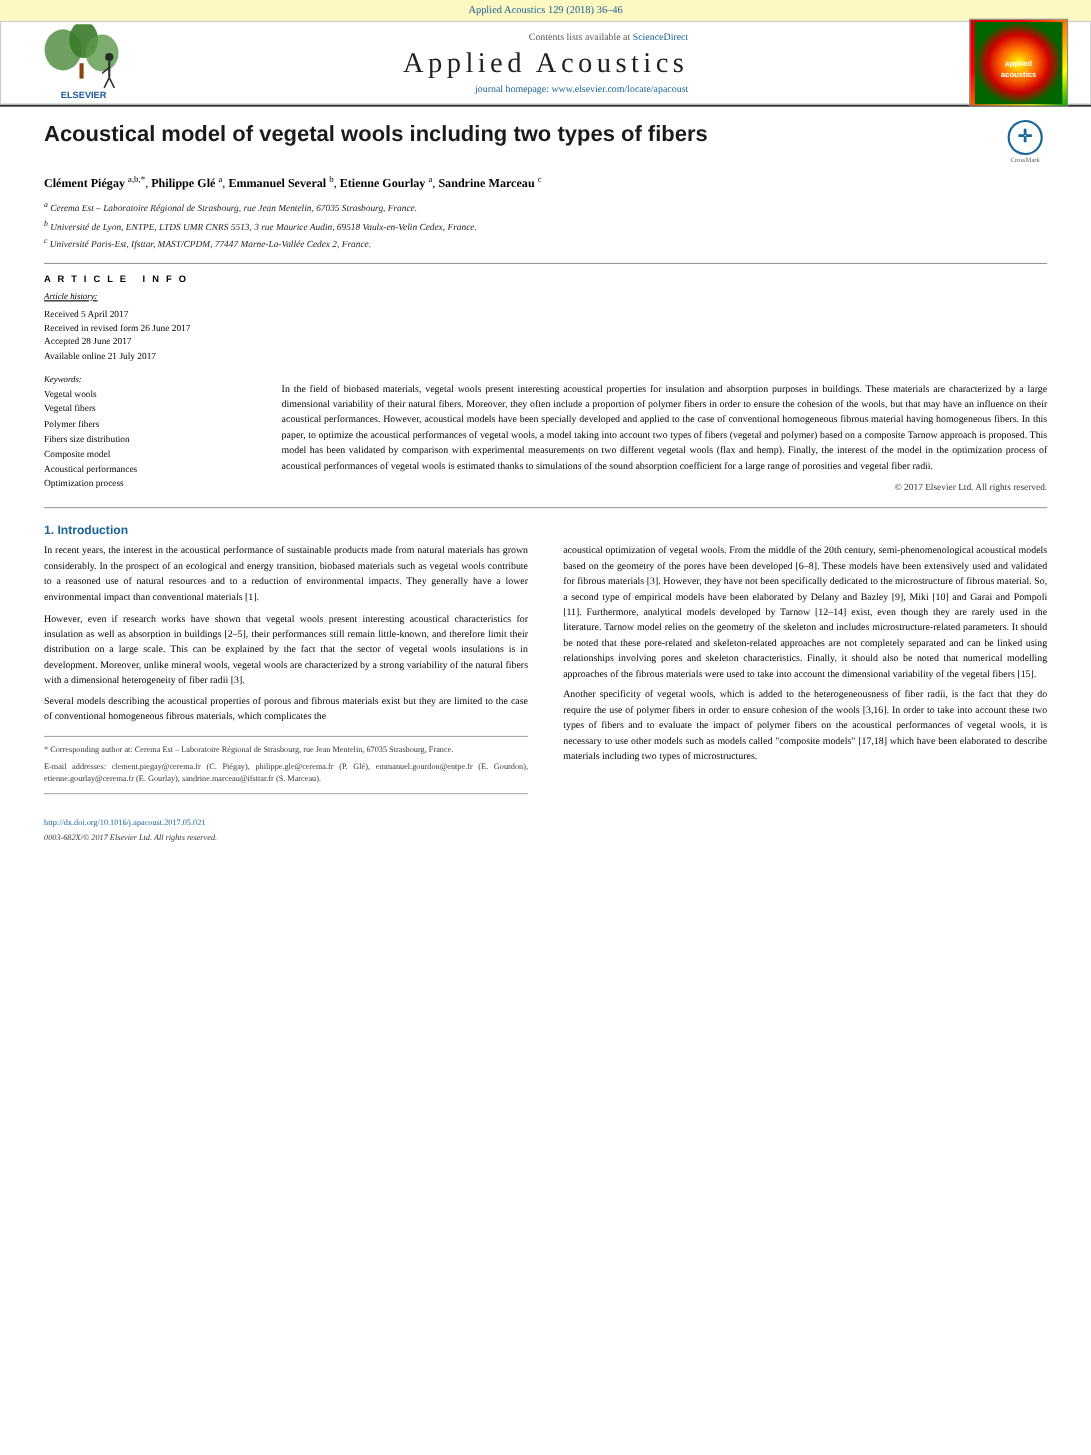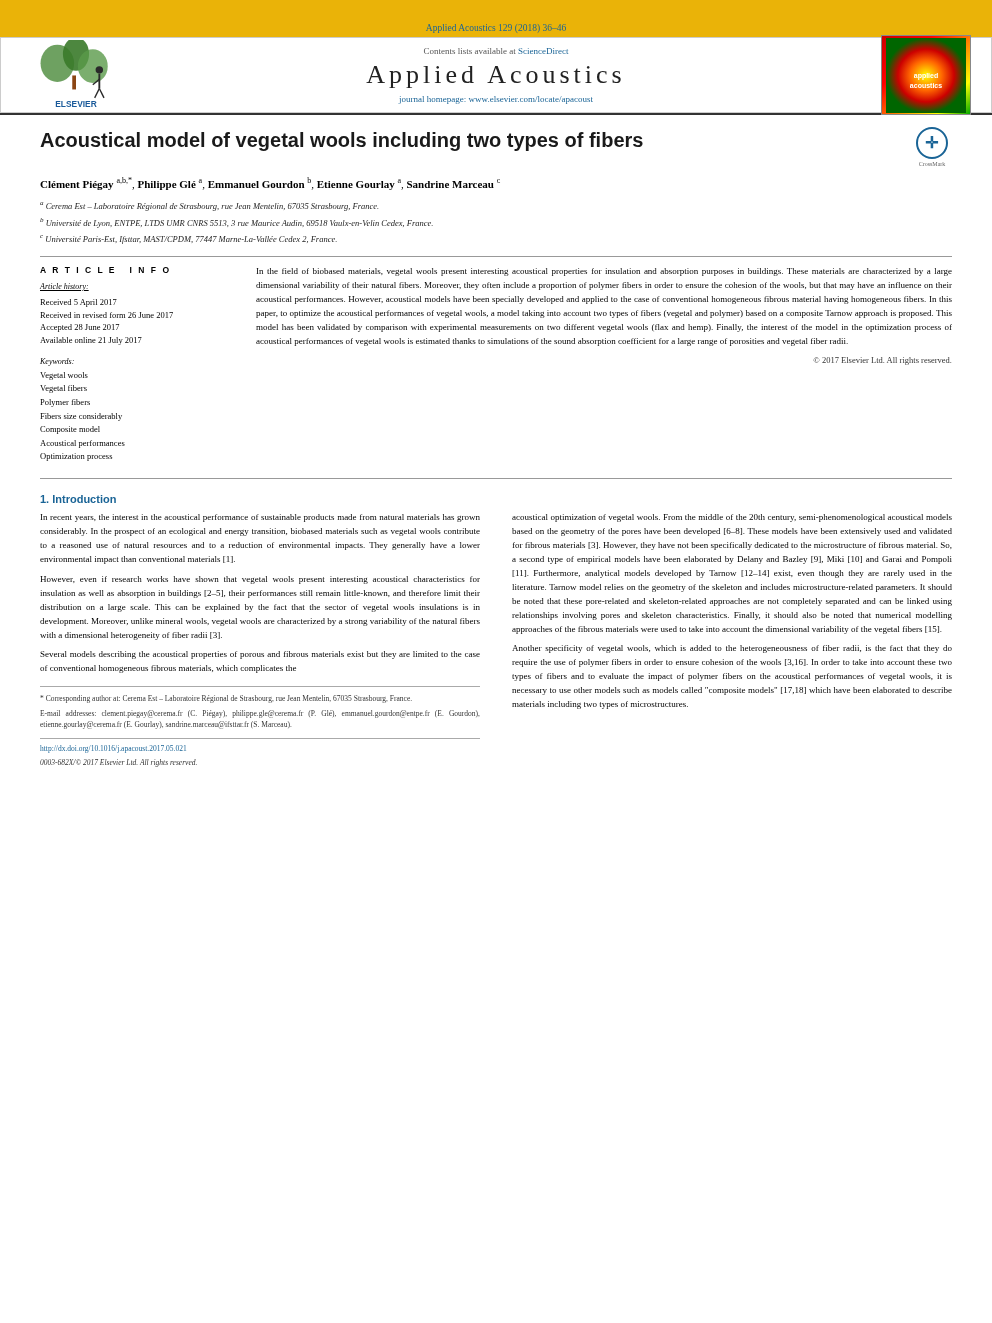--- a/index.html
+++ b/index.html
@@ -7,23 +7,23 @@
       font-family: 'Times New Roman', Times, serif;
       background: #fff;
       color: #000;
       width: 992px;
       min-height: 1323px;
       font-size: 10px;
     }
 
     .journal-header {
       text-align: center;
-      padding: 22px 0 4px;
+      padding: 4px 0 4px;
       border-bottom: 1px solid #ccc;
-      background: #eab308;
+      background: #fef9c3;
     }
     .journal-ref-link {
       color: #1a6496;
       font-size: 9.5px;
       text-decoration: none;
     }
 
     .journal-banner {
       display: flex;
       align-items: center;
@@ -58,21 +58,21 @@
       height: 80px;
       background: linear-gradient(135deg, #c00 0%, #f00 30%, #f90 60%, #ff0 80%, #0a0 100%);
       border: 1px solid #888;
       display: flex;
       align-items: center;
       justify-content: center;
       font-size: 7px;
       color: #fff;
     }
     .banner-center {
-      text-align: center;
+      text-align: right;
     }
     .banner-available {
       font-size: 9px;
       color: #555;
       margin-bottom: 4px;
     }
     .banner-available a {
       color: #1a6496;
       text-decoration: none;
     }
@@ -171,20 +171,21 @@
     .divider-medium {
       border: none;
       border-top: 1.5px solid #999;
       margin: 8px 0;
     }
 
     .two-column {
       display: flex;
       gap: 16px;
       margin-top: 8px;
+      align-items: flex-end;
     }
 
     .left-column {
       width: 200px;
       flex-shrink: 0;
     }
     .right-column {
       flex: 1;
     }
 
@@ -276,21 +277,21 @@
     .footnote-section p {
       margin-bottom: 3px;
       font-family: Liberation Serif, serif;
     }
 
     .doi-section {
       margin-top: 8px;
       font-size: 7.5px;
       color: #1a6496;
       border-top: 1px solid #aaa;
-      padding-top: 4px;
+      padding-top: 20px;
     }
   </style>
 </head>
 <body>
 
 <div class="journal-header">
   <a class="journal-ref-link">Applied Acoustics 129 (2018) 36–46</a>
 </div>
 
 <div class="journal-banner">
@@ -351,21 +352,21 @@
       <div class="crossmark-icon">
         <span class="crossmark-cross">✛</span>
       </div>
       <div class="crossmark-label">CrossMark</div>
     </div>
   </div>
 
   <div class="authors-line">
     <span class="author-name">Clément Piégay</span> <sup>a,b,*</sup>,
     <span class="author-name">Philippe Glé</span> <sup>a</sup>,
-    <span class="author-name">Emmanuel Gourdon</span> <sup>b</sup>,
+    <span class="author-name">Emmanuel Several</span> <sup>b</sup>,
     <span class="author-name">Etienne Gourlay</span> <sup>a</sup>,
     <span class="author-name">Sandrine Marceau</span> <sup>c</sup>
   </div>
 
   <div class="affiliations">
     <div><sup>a</sup> Cerema Est – Laboratoire Régional de Strasbourg, rue Jean Mentelin, 67035 Strasbourg, France.</div>
     <div><sup>b</sup> Université de Lyon, ENTPE, LTDS UMR CNRS 5513, 3 rue Maurice Audin, 69518 Vaulx-en-Velin Cedex, France.</div>
     <div><sup>c</sup> Université Paris-Est, Ifsttar, MAST/CPDM, 77447 Marne-La-Vallée Cedex 2, France.</div>
   </div>
 
@@ -382,21 +383,21 @@
         <div class="info-value">Received in revised form 26 June 2017</div>
         <div class="info-value">Accepted 28 June 2017</div>
         <div class="info-value">Available online 21 July 2017</div>
       </div>
 
       <div class="keywords-block">
         <div class="keywords-label">Keywords:</div>
         <div class="keyword-item">Vegetal wools</div>
         <div class="keyword-item">Vegetal fibers</div>
         <div class="keyword-item">Polymer fibers</div>
-        <div class="keyword-item">Fibers size considerably</div>
+        <div class="keyword-item">Fibers size distribution</div>
         <div class="keyword-item">Composite model</div>
         <div class="keyword-item">Acoustical performances</div>
         <div class="keyword-item">Optimization process</div>
       </div>
     </div>
 
     <div class="right-column">
       <div class="abstract-text">
         <p>In the field of biobased materials, vegetal wools present interesting acoustical properties for insulation and absorption purposes in buildings. These materials are characterized by a large dimensional variability of their natural fibers. Moreover, they often include a proportion of polymer fibers in order to ensure the cohesion of the wools, but that may have an influence on their acoustical performances. However, acoustical models have been specially developed and applied to the case of conventional homogeneous fibrous material having homogeneous fibers. In this paper, to optimize the acoustical performances of vegetal wools, a model taking into account two types of fibers (vegetal and polymer) based on a composite Tarnow approach is proposed. This model has been validated by comparison with experimental measurements on two different vegetal wools (flax and hemp). Finally, the interest of the model in the optimization process of acoustical performances of vegetal wools is estimated thanks to simulations of the sound absorption coefficient for a large range of porosities and vegetal fiber radii.</p>
       </div>

